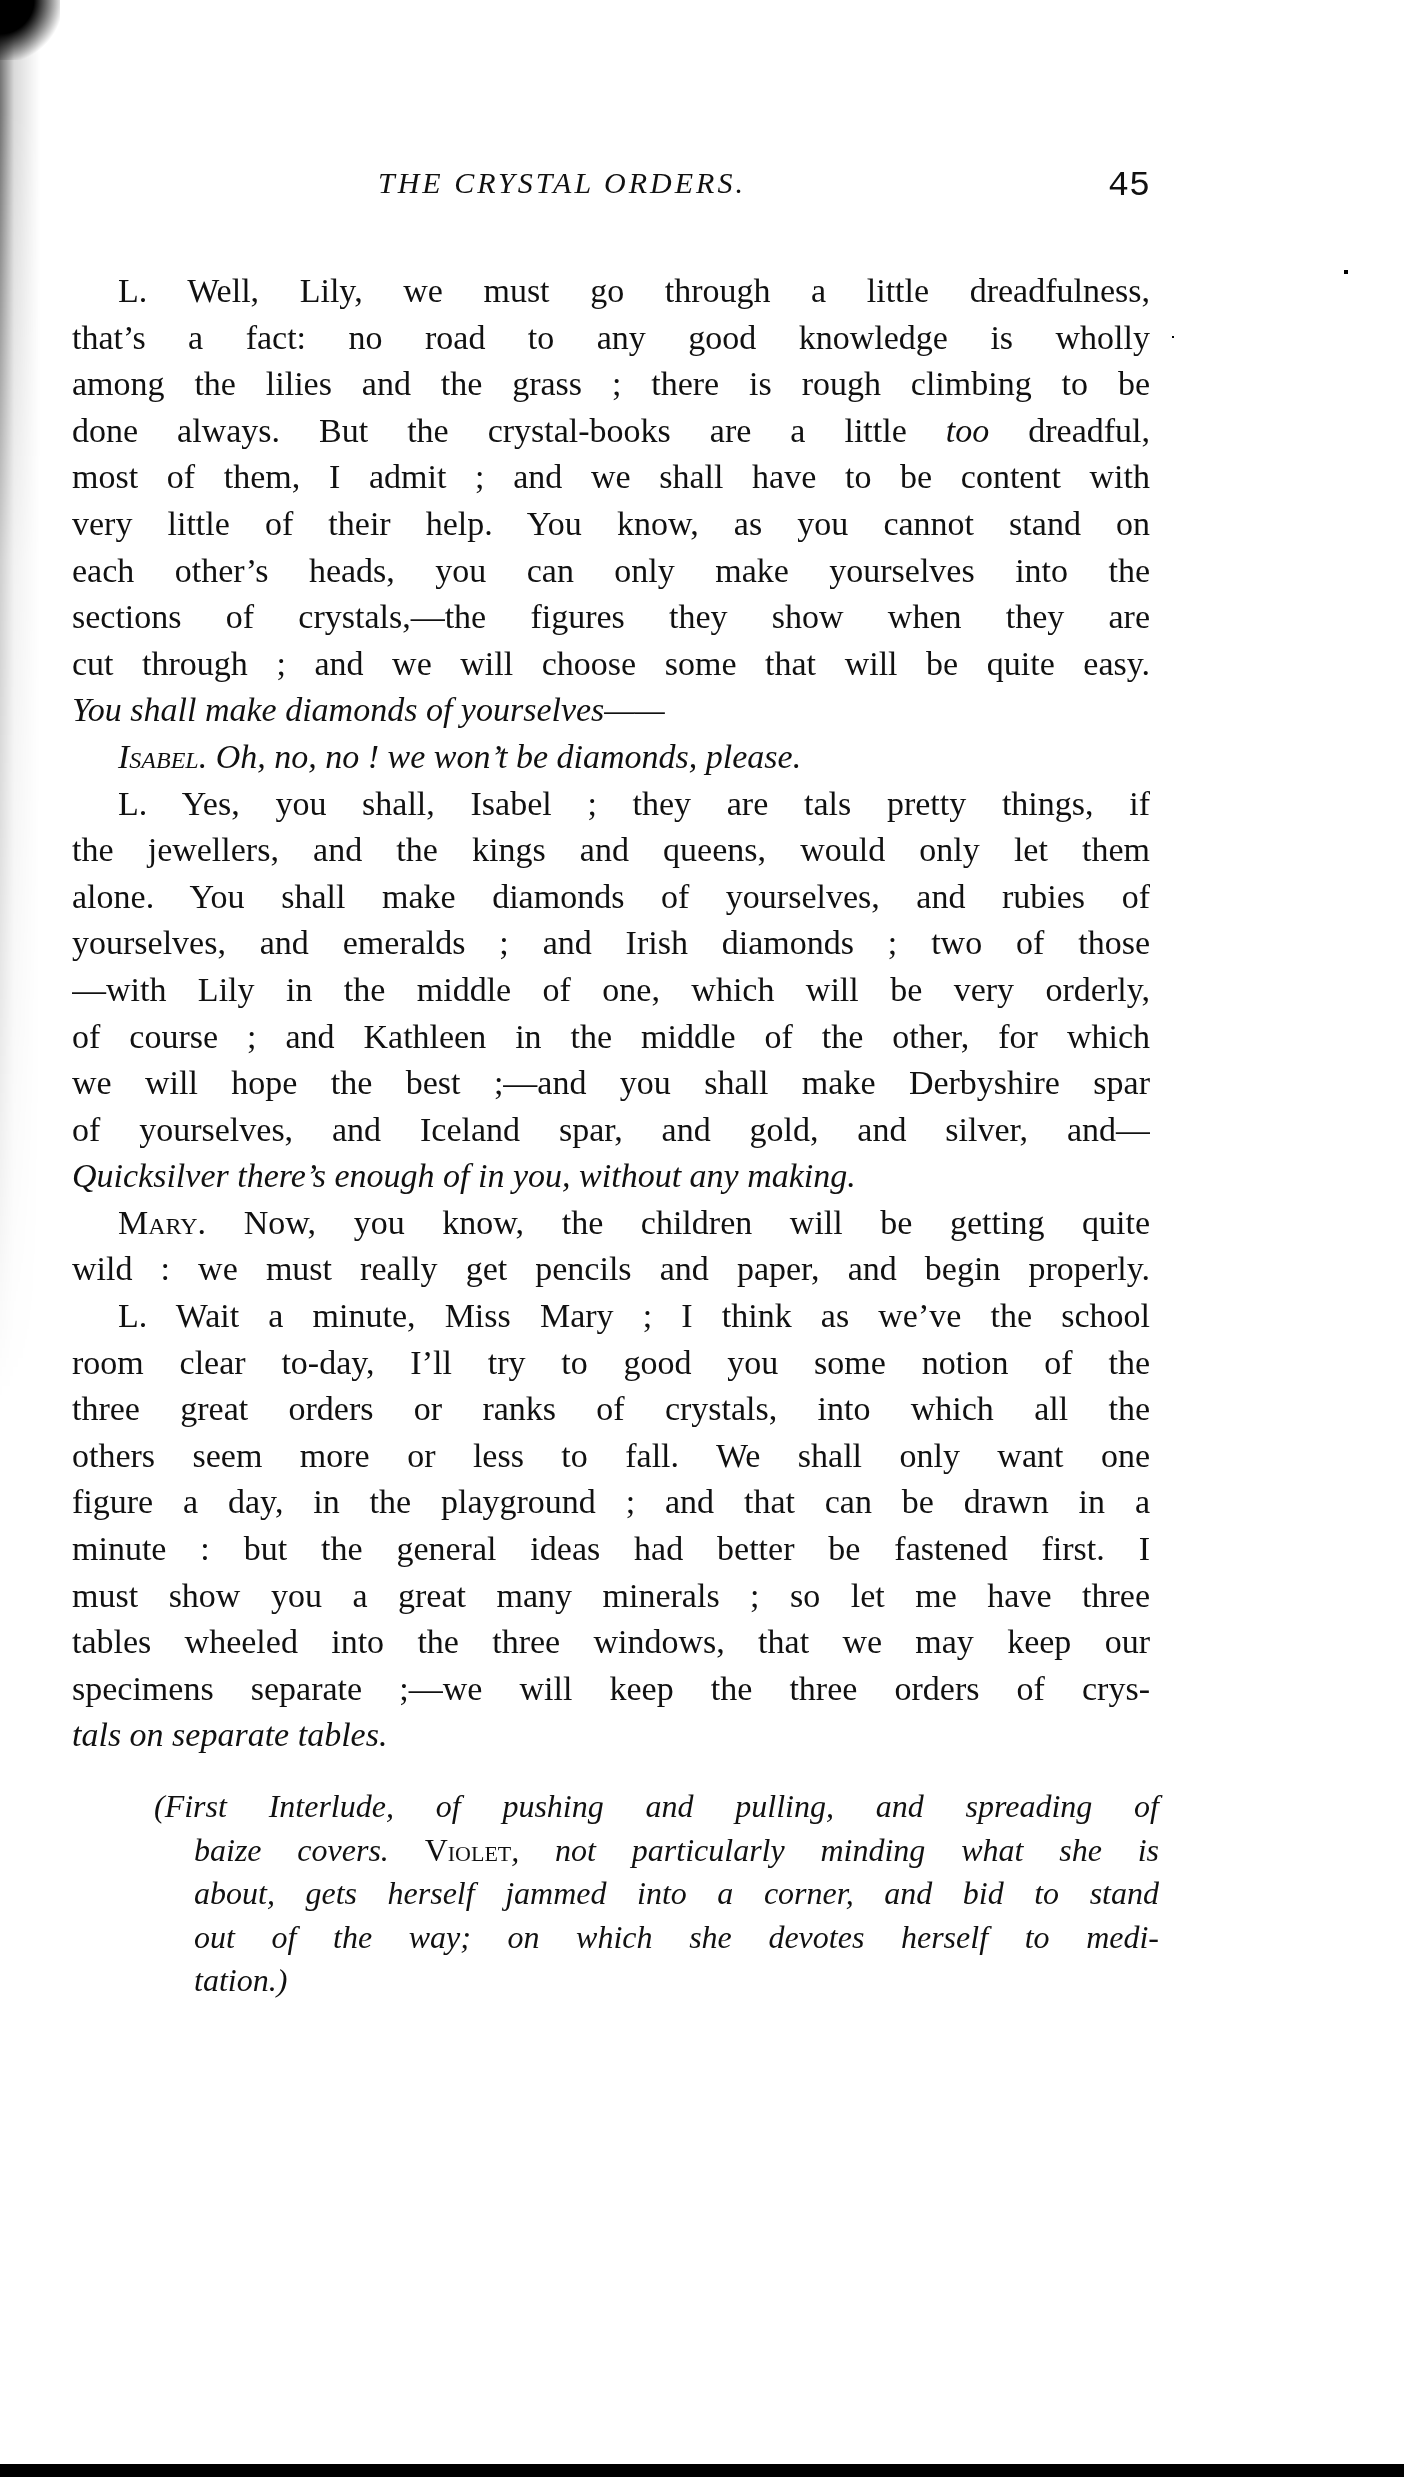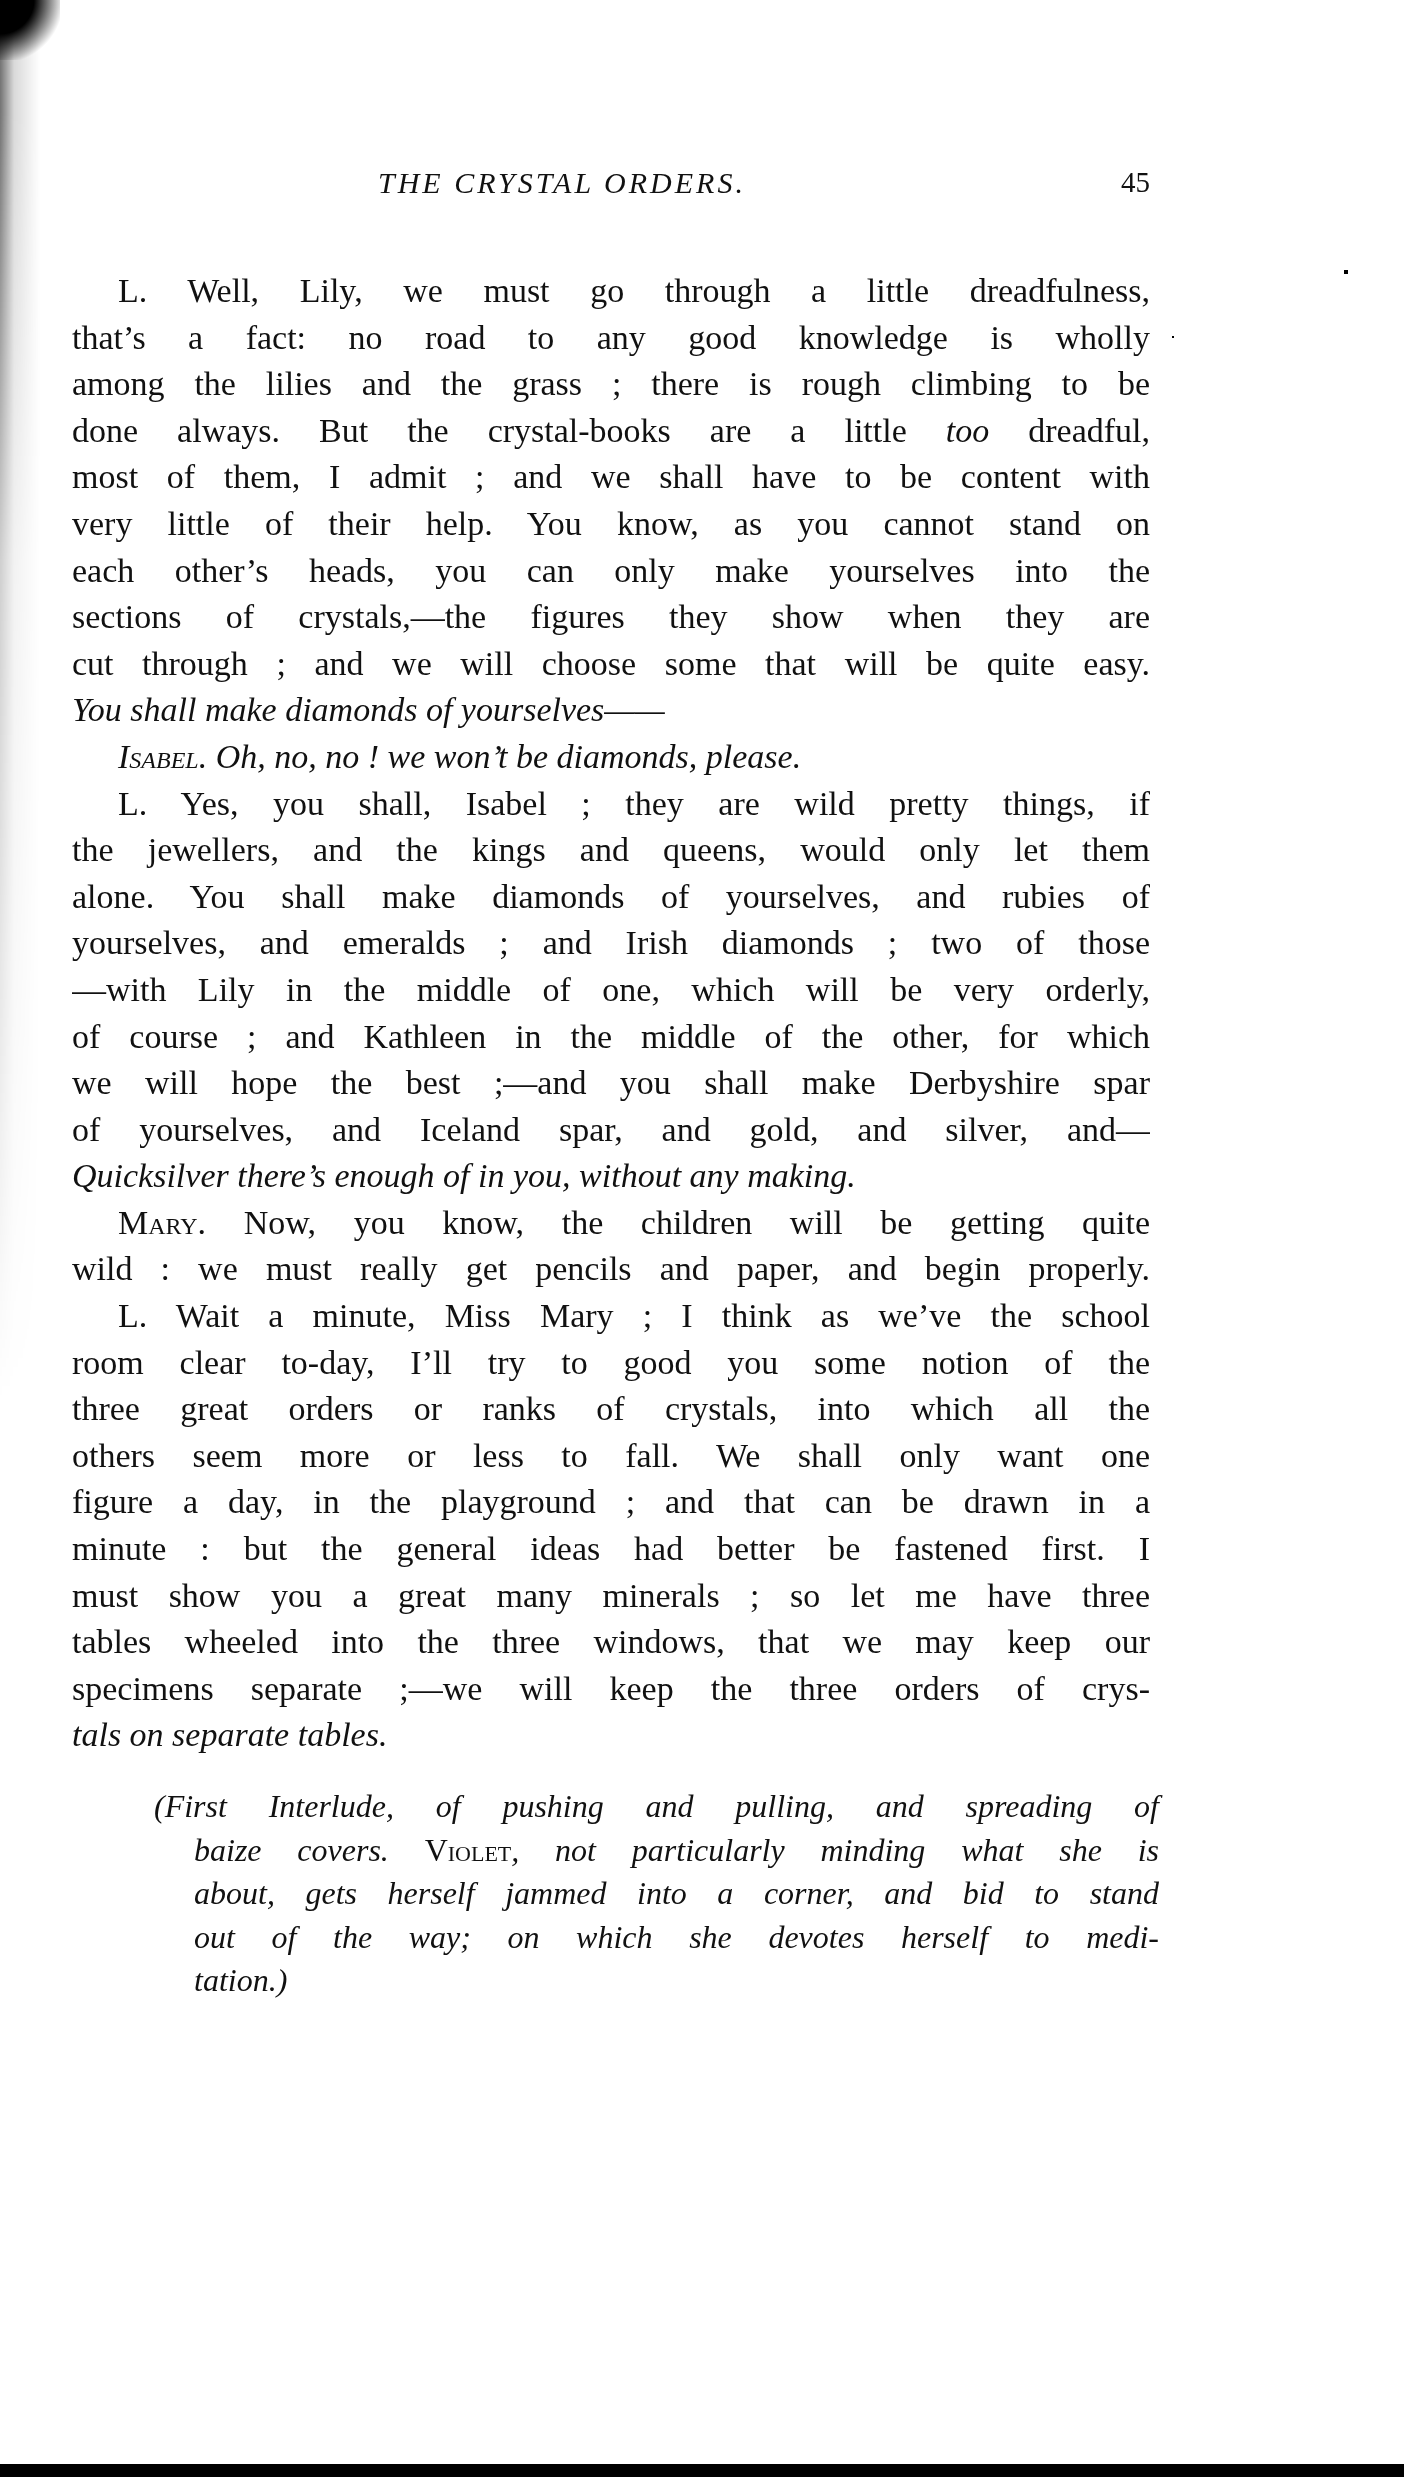--- a/index.html
+++ b/index.html
@@ -9,21 +9,21 @@
   .edge-shadow { position: absolute; left: 0; top: 0; width: 40px; height: 1400px;
     background: linear-gradient(to right, rgba(0,0,0,0.55), rgba(0,0,0,0.15) 35%, rgba(0,0,0,0) 100%);
     -webkit-mask-image: linear-gradient(to bottom, #000 0%, #000 8%, rgba(0,0,0,0.35) 40%, rgba(0,0,0,0) 100%);
     mask-image: linear-gradient(to bottom, #000 0%, #000 8%, rgba(0,0,0,0.35) 40%, rgba(0,0,0,0) 100%); }
   .corner { position: absolute; left: 0; top: 0; width: 60px; height: 60px;
     background: radial-gradient(circle at 0 0, #000 0, #000 40%, rgba(0,0,0,0) 75%); }
   .bottom-band { position: absolute; left: 0; top: 2464px; width: 1404px; height: 13px; background: #000; }
   .running-head { position: absolute; left: 72px; top: 166px; width: 1078px; height: 40px; }
   .head-title { position: absolute; left: 306px; top: 0; font-style: italic; font-size: 30px;
     letter-spacing: 3px; font-family: "Liberation Serif", serif; }
-  .page-num { position: absolute; right: 0; top: 0; font-size: 29px; font-family: Liberation Serif, serif; margin-left: 39px; }
+  .page-num { position: absolute; right: 0; top: 0; font-size: 35px; font-family: Liberation Mono, monospace; margin-left: 39px; }
   .body { position: absolute; left: 72px; top: 268px; width: 1078px; }
   .line { height: 46.6px; line-height: 46.6px; font-size: 34px; font-family: "Liberation Serif", serif;
     white-space: nowrap; text-align: justify; text-align-last: justify; overflow: hidden; }
   .line.last { text-align-last: left; font-style: italic; }
   .line.indent { padding-left: 46px; }
   .it { font-style: italic; }
   .sc { font-variant: small-caps; }
   .interlude { position: absolute; left: 142px; top: 1785px; width: 1005px; margin-left: 12px; }
   .iline { height: 43.5px; line-height: 43.5px; font-size: 32px; font-style: italic;
     font-family: "Liberation Serif", serif; white-space: nowrap; text-align: justify; text-align-last: justify; }
@@ -49,21 +49,21 @@
       <div class="line"><span>that’s a fact: no road to any good knowledge is wholly</span></div>
       <div class="line"><span>among the lilies and the grass ; there is rough climbing to be</span></div>
       <div class="line"><span>done always. But the crystal-books are a little </span><span class="it">too</span><span> dreadful,</span></div>
       <div class="line"><span>most of them, I admit ; and we shall have to be content with</span></div>
       <div class="line"><span>very little of their help. You know, as you cannot stand on</span></div>
       <div class="line"><span>each other’s heads, you can only make yourselves into the</span></div>
       <div class="line"><span>sections of crystals,—the figures they show when they are</span></div>
       <div class="line"><span>cut through ; and we will choose some that will be quite easy.</span></div>
       <div class="line last"><span>You shall make diamonds of yourselves——</span></div>
       <div class="line indent last"><span class="sc">Isabel.</span><span> Oh, no, no ! we won’t be diamonds, please.</span></div>
-      <div class="line indent"><span>L. Yes, you shall, Isabel ; they are wild pretty things, if</span></div>
+      <div class="line indent"><span>L. Yes, you shall, Isabel ; they are tals pretty things, if</span></div>
       <div class="line"><span>the jewellers, and the kings and queens, would only let them</span></div>
       <div class="line"><span>alone. You shall make diamonds of yourselves, and rubies of</span></div>
       <div class="line"><span>yourselves, and emeralds ; and Irish diamonds ; two of those</span></div>
       <div class="line"><span>—with Lily in the middle of one, which will be very orderly,</span></div>
       <div class="line"><span>of course ; and Kathleen in the middle of the other, for which</span></div>
       <div class="line"><span>we will hope the best ;—and you shall make Derbyshire spar</span></div>
       <div class="line"><span>of yourselves, and Iceland spar, and gold, and silver, and—</span></div>
       <div class="line last"><span>Quicksilver there’s enough of in you, without any making.</span></div>
       <div class="line indent"><span class="sc">Mary.</span><span> Now, you know, the children will be getting quite</span></div>
       <div class="line"><span>wild : we must really get pencils and paper, and begin properly.</span></div>

